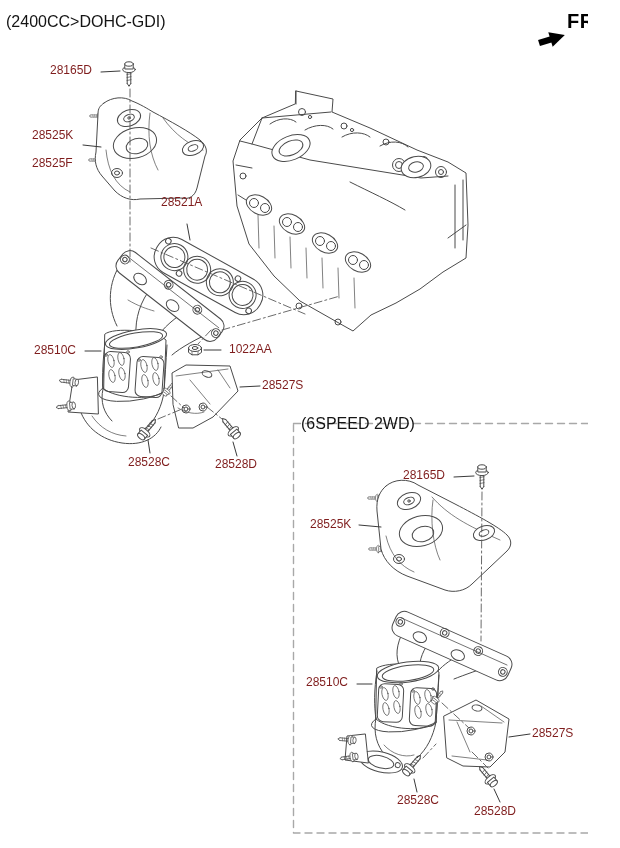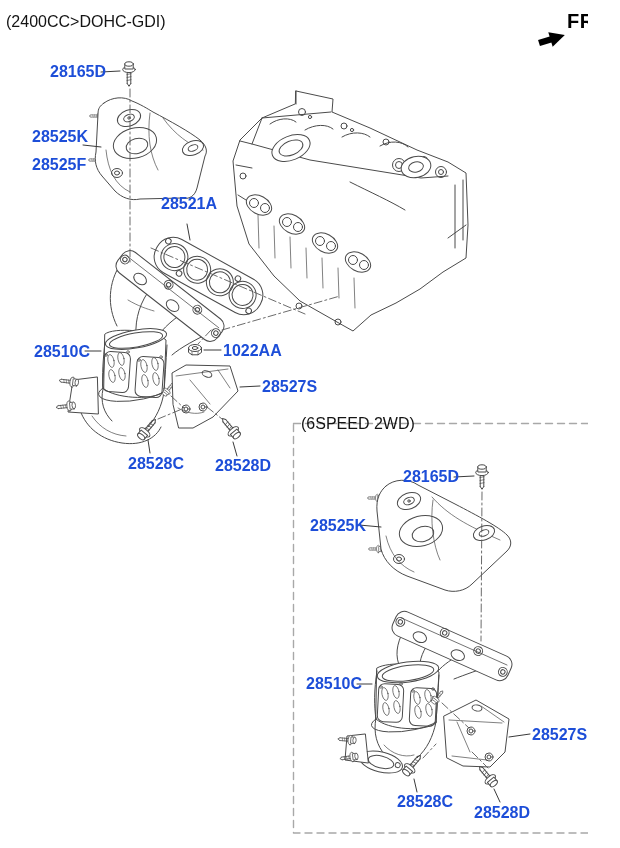--- a/index.html
+++ b/index.html
@@ -1,19 +1,19 @@
 <!DOCTYPE html>
 <html><head>
 <meta charset="utf-8">
 <style>
   html,body{margin:0;padding:0;background:#fff;}
   .stage{position:relative;width:588px;height:848px;background:#fff;overflow:hidden;
          font-family:"Liberation Sans","DejaVu Sans",sans-serif;}
   .stage svg{position:absolute;left:0;top:0;}
-  .plabel{position:absolute;color:#1d4ed8;font-size:16px;line-height:1;white-space:nowrap;cursor:pointer;font-weight:bold;}
+  .plabel{position:absolute;color:#7f1d1d;font-size:12px;line-height:1;white-space:nowrap;cursor:pointer;}
   .title{position:absolute;color:#141414;font-size:16px;line-height:1;white-space:nowrap;}
   .fr{position:absolute;color:#000;font-size:20px;font-weight:bold;line-height:1;letter-spacing:.5px;}
   .art{stroke:#4b4b4b;fill:none;stroke-width:1;stroke-linecap:round;stroke-linejoin:round;}
   .leader{stroke:#3a3a3a;stroke-width:1;}
   .dash{stroke:#5a5a5a;stroke-width:.9;stroke-dasharray:8 3 2 3;}
   .dashbox{fill:none;stroke:#a8a8a8;stroke-width:1.4;stroke-dasharray:7 5;}
   .thin{stroke-width:.7;}
 </style>
 </head>
 <body>
@@ -304,21 +304,21 @@
 </svg>
 
 <div class="title" style="left:6px;top:14px">(2400CC&gt;DOHC-GDI)</div>
 <div class="fr" style="left:567px;top:11px">FR.</div>
 
 <div class="plabel" style="left:50px;top:64px">28165D</div>
 <div class="plabel" style="left:32px;top:129px">28525K</div>
 <div class="plabel" style="left:32px;top:157px">28525F</div>
 <div class="plabel" style="left:161px;top:196px">28521A</div>
 <div class="plabel" style="left:34px;top:344px">28510C</div>
-<div class="plabel" style="left:223px;top:343px">1022AA</div>
+<div class="plabel" style="left:229px;top:343px">1022AA</div>
 <div class="plabel" style="left:262px;top:379px">28527S</div>
 <div class="plabel" style="left:128px;top:456px">28528C</div>
 <div class="plabel" style="left:215px;top:458px">28528D</div>
 
 <div class="title" style="left:301px;top:416px">(6SPEED 2WD)</div>
 <div class="plabel" style="left:403px;top:469px">28165D</div>
 <div class="plabel" style="left:310px;top:518px">28525K</div>
 <div class="plabel" style="left:306px;top:676px">28510C</div>
 <div class="plabel" style="left:532px;top:727px">28527S</div>
 <div class="plabel" style="left:397px;top:794px">28528C</div>

